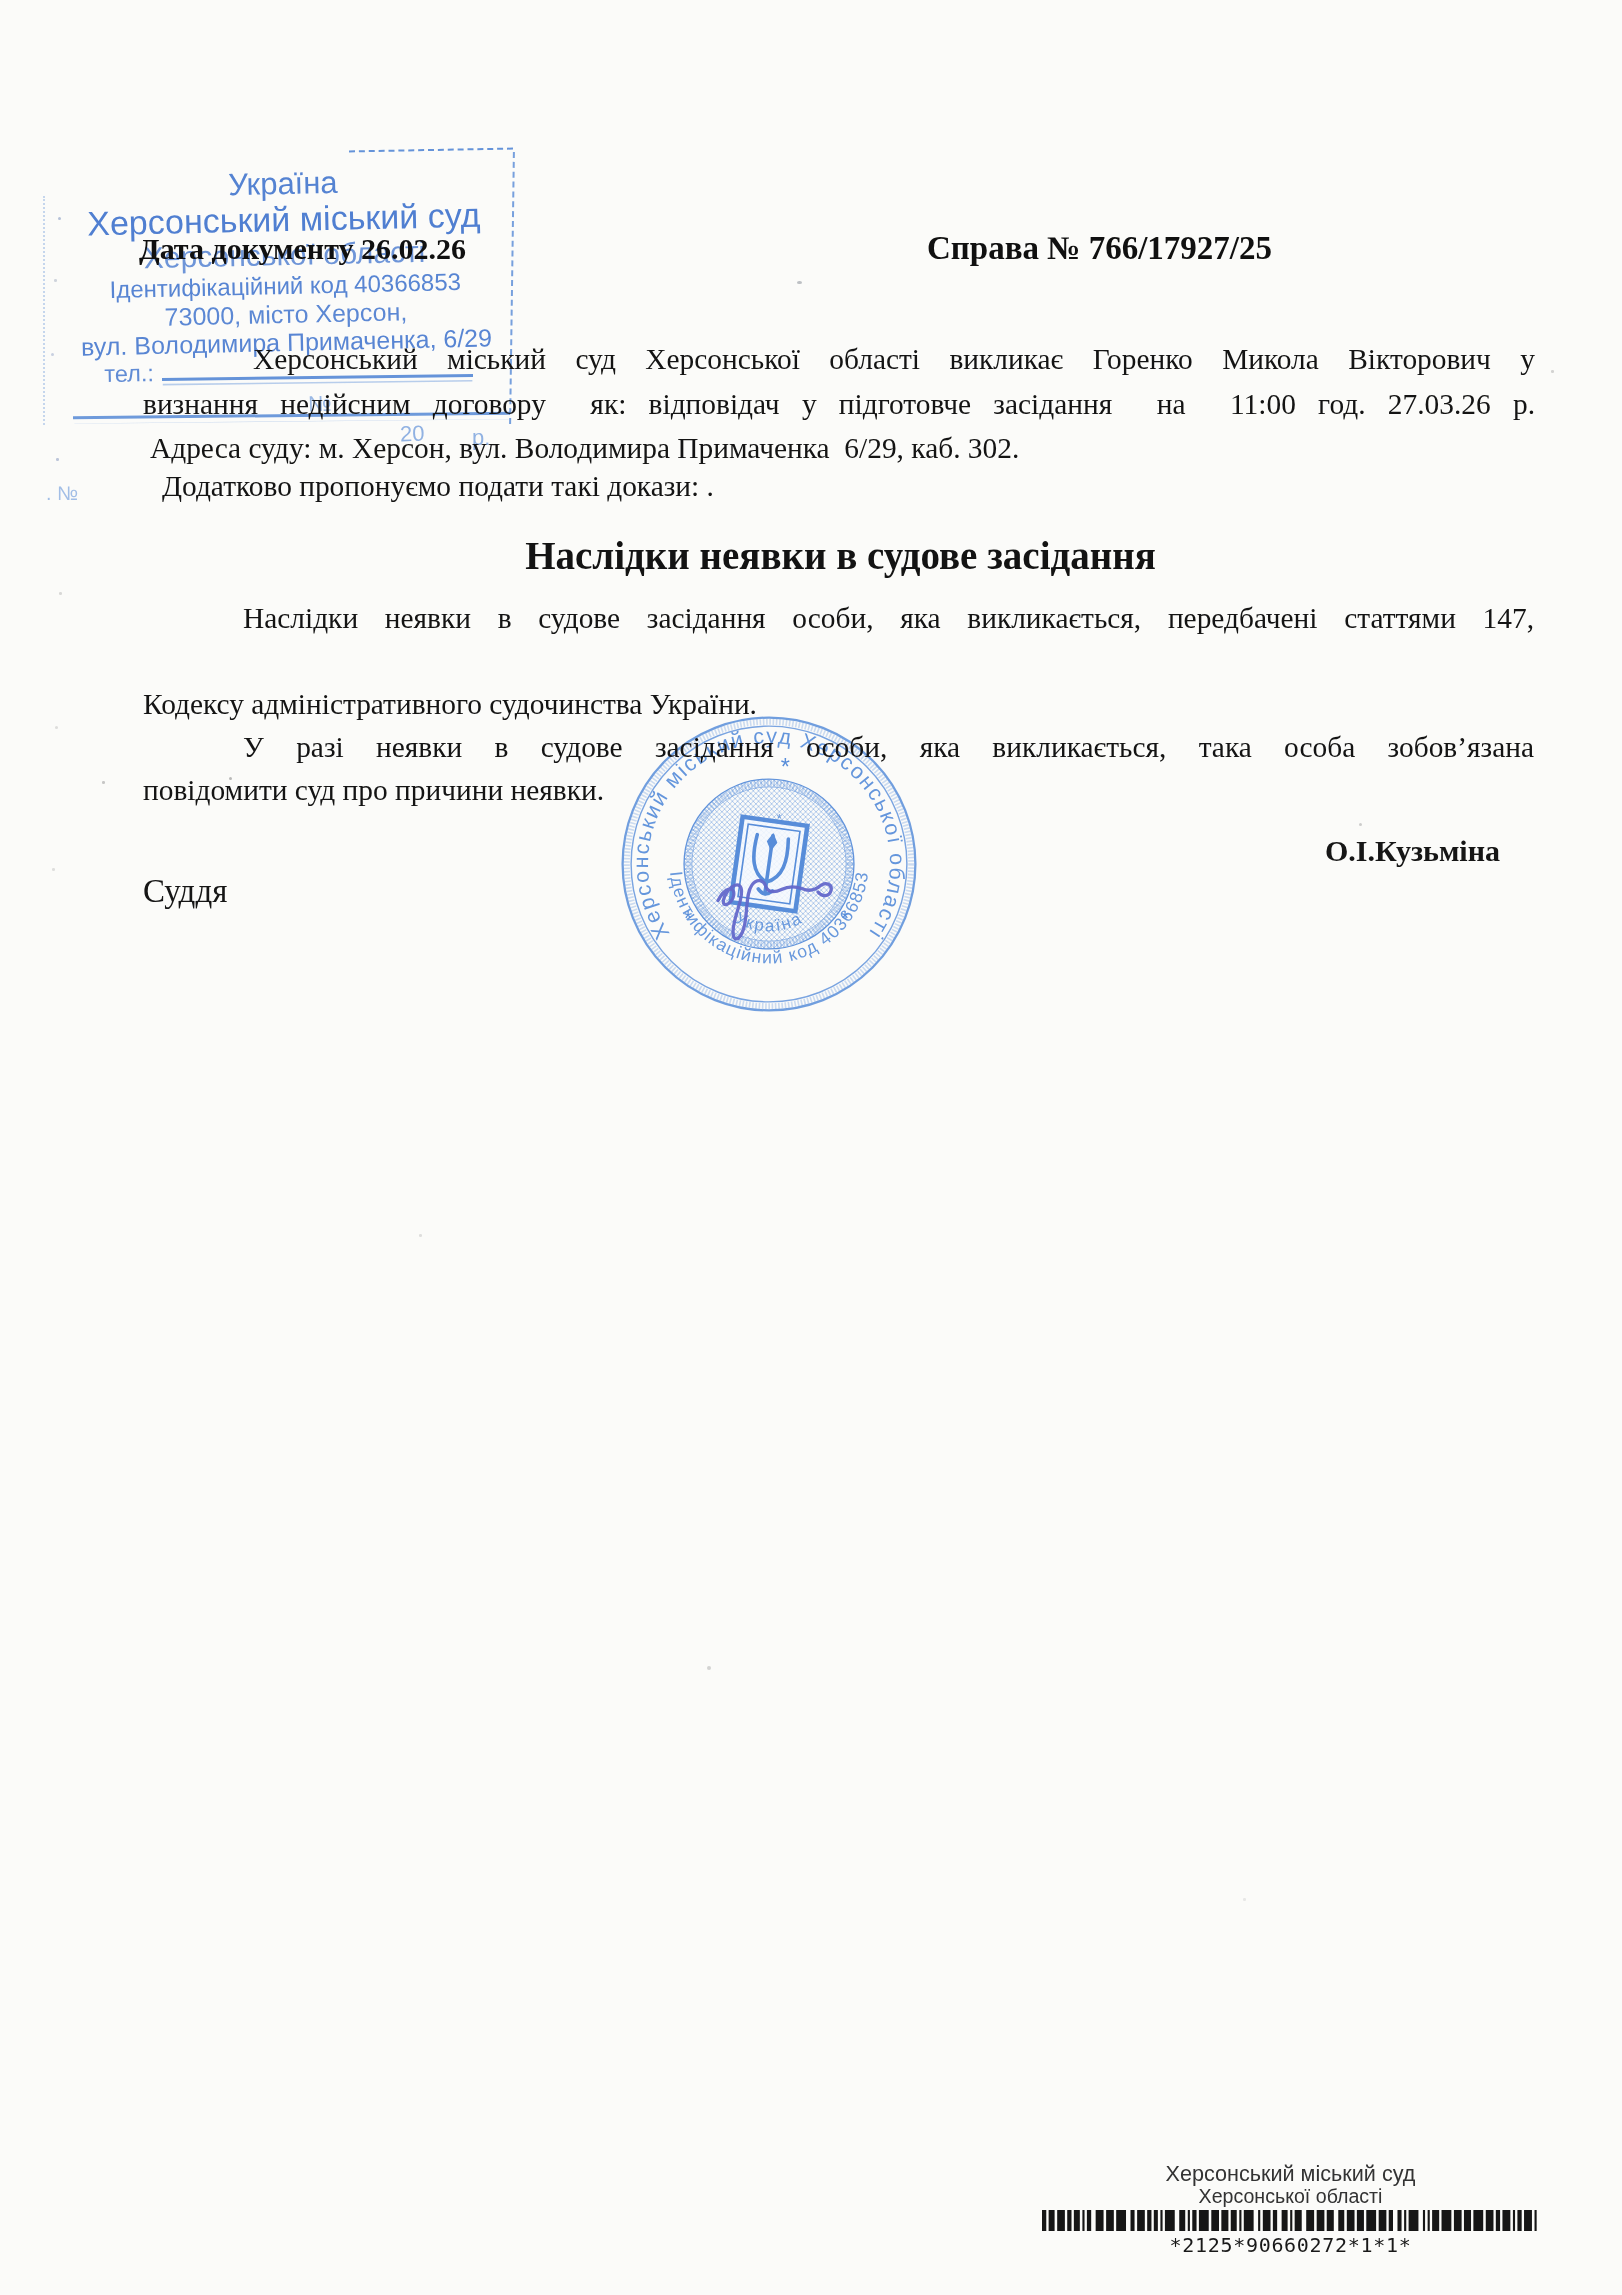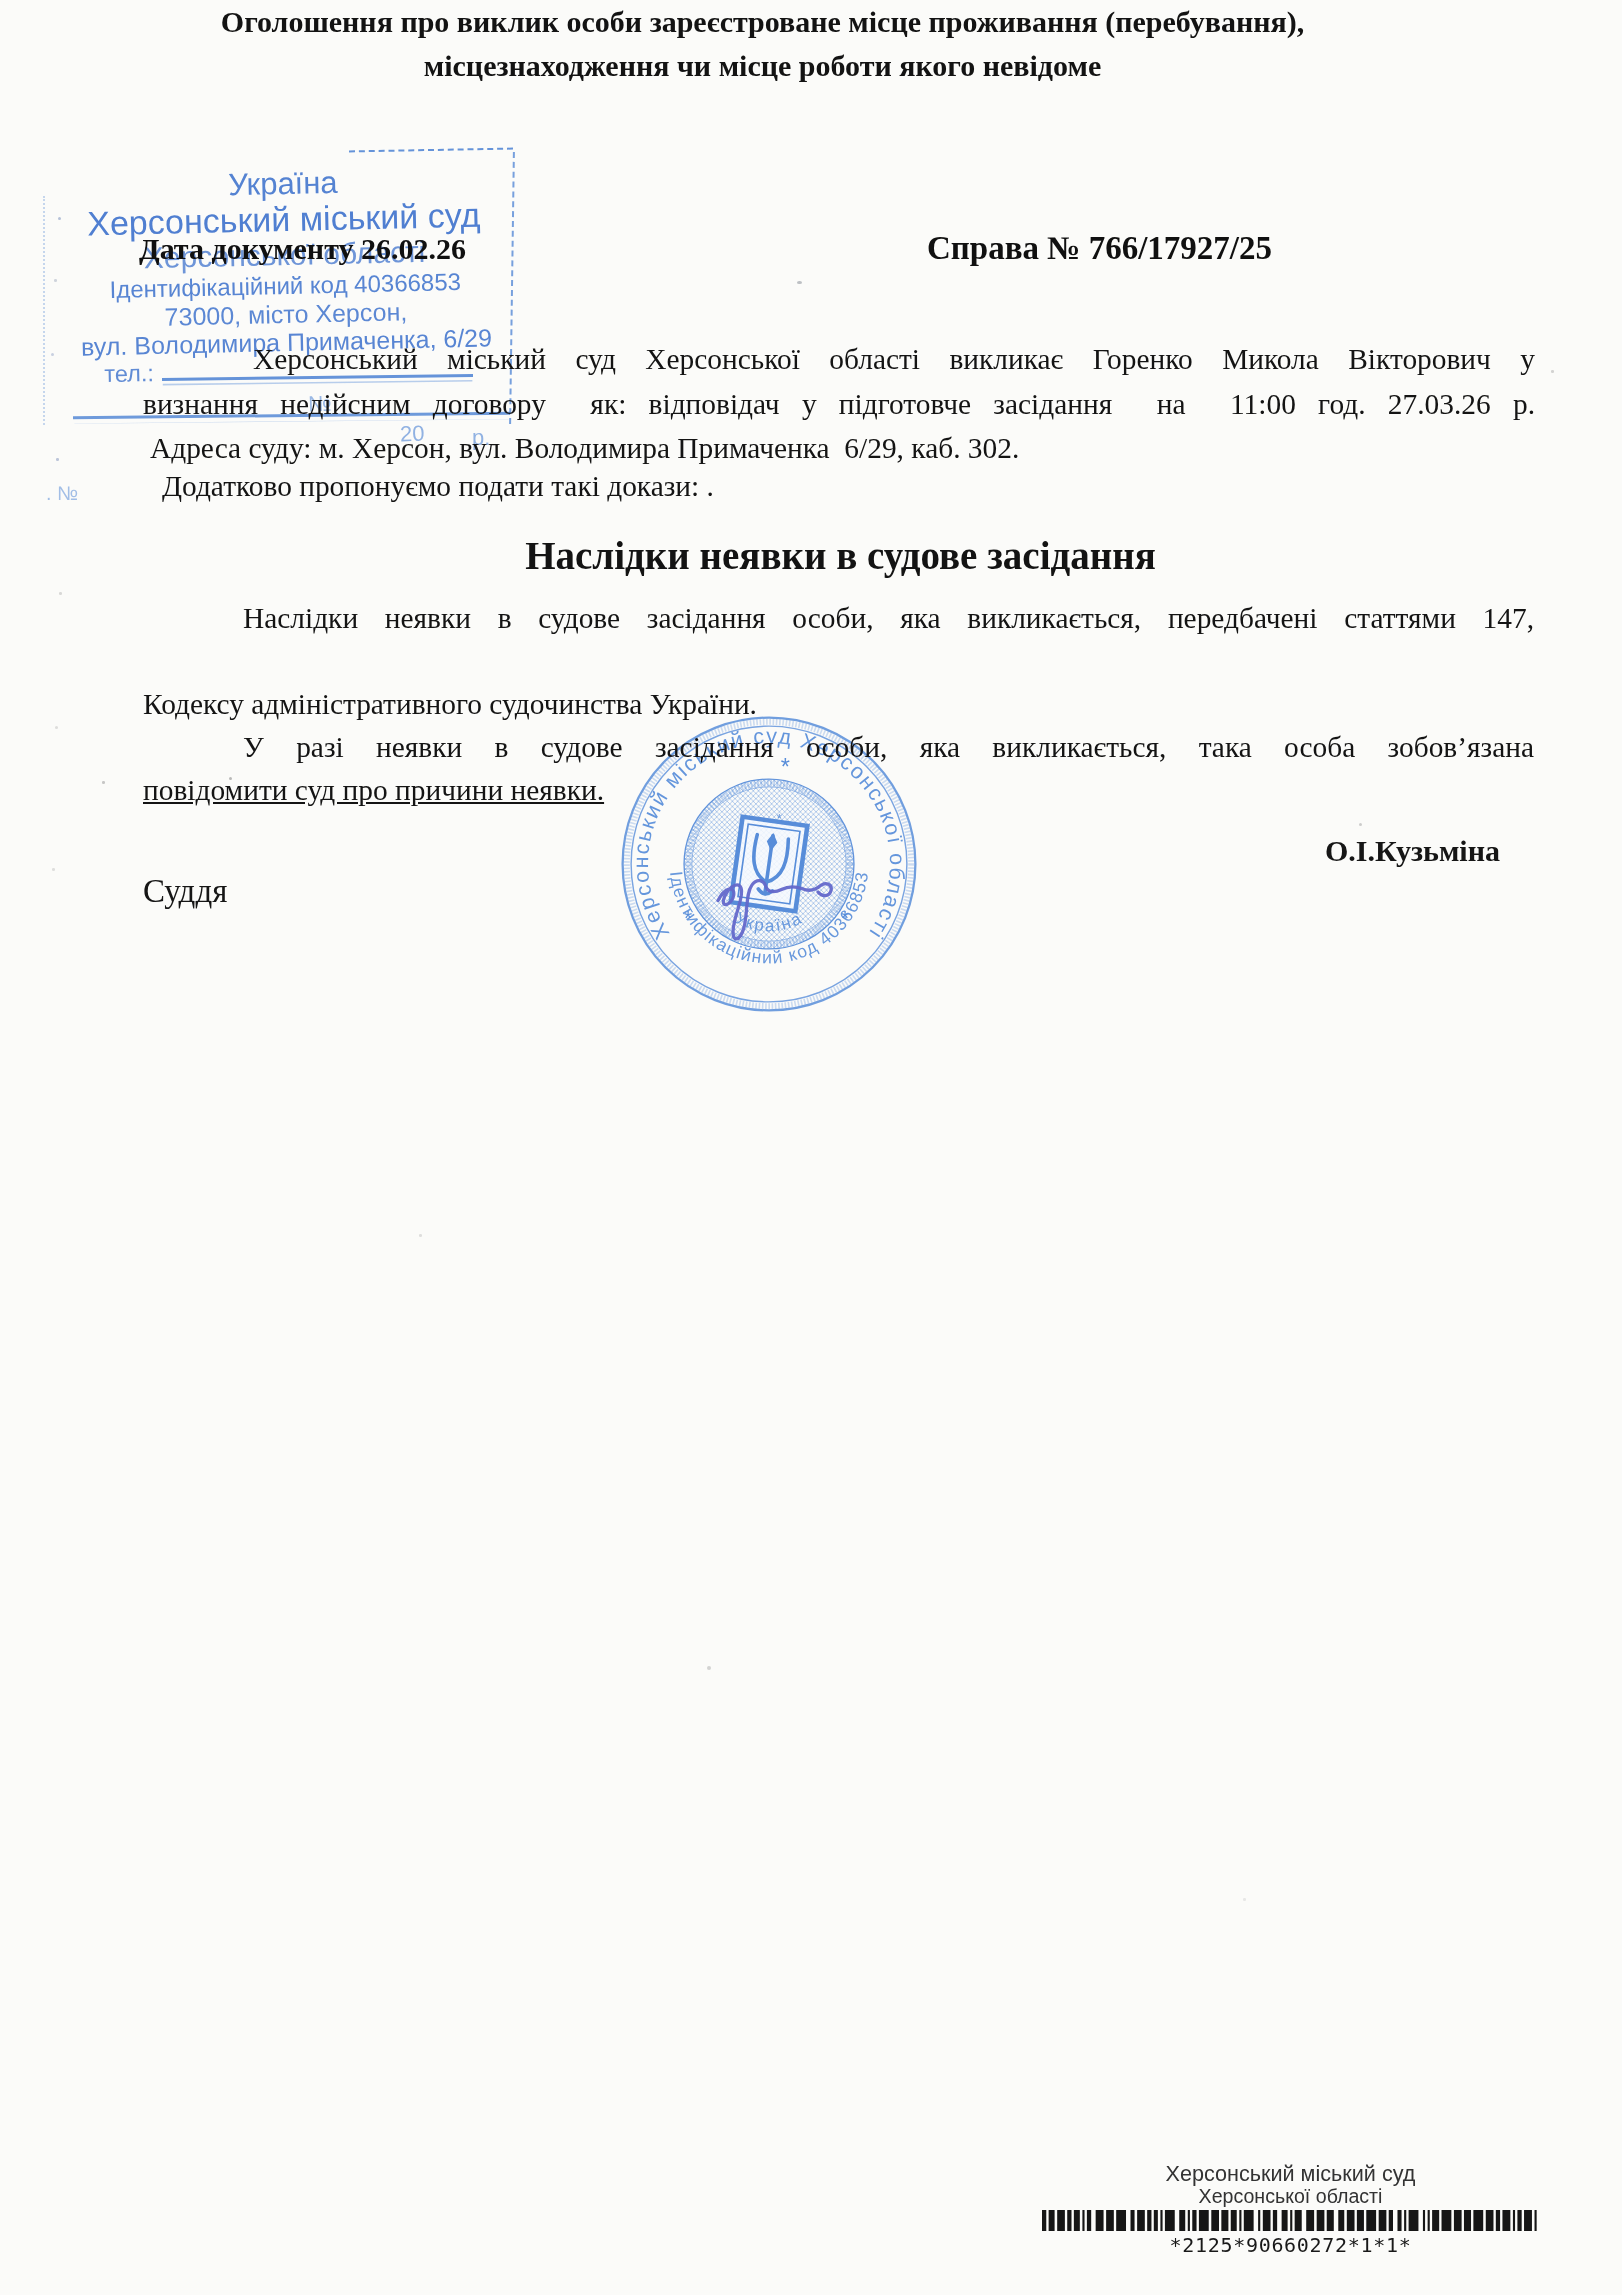--- a/index.html
+++ b/index.html
@@ -63,24 +63,20 @@
   .f-barcode{margin-top:3.3px;}
   .f-value{font-family:"DejaVu Sans Mono",monospace;font-size:20px;color:#191919;letter-spacing:0.7px;}
   
   .speck{position:absolute;border-radius:50%;}
 </style>
 </head>
 <body>
 
 <div class="page">
 
-  <div class="abs doc-title">
-    <div>Оголошення про виклик особи зареєстроване місце проживання (перебування),</div>
-    <div>місцезнаходження чи місце роботи якого невідоме</div>
-  </div>
 
   <div class="abs stamp-border-top"></div>
   <div class="abs stamp-border-right"></div>
   <div class="abs stamp-border-left"></div>
 
   <div class="abs corner-stamp">
     <div class="cs-country">Україна</div>
     <div class="cs-court">Херсонський міський суд</div>
     <div class="cs-region">Херсонської області</div>
     <div class="cs-id">Ідентифікаційний код 40366853</div>
@@ -102,21 +98,21 @@
   <div class="abs bline just" style="left:253px;top:342px;width:1282px;">Херсонський міський суд Херсонської області викликає Горенко Микола Вікторович у</div>
   <div class="abs bline just" style="left:143px;top:387px;width:1392px;">визнання недійсним договору  як: відповідач у підготовче засідання  на  11:00 год. 27.03.26 р.</div>
   <div class="abs bline" style="left:150px;top:431px;width:1440px;">Адреса суду: м. Херсон, вул. Володимира Примаченка  6/29, каб. 302.</div>
   <div class="abs bline" style="left:162px;top:469px;width:1440px;">Додатково пропонуємо подати такі докази: .</div>
 
   <div class="abs sec-heading">Наслідки неявки в судове засідання</div>
 
   <div class="abs bline just" style="left:243px;top:601px;width:1291px;">Наслідки неявки в судове засідання особи, яка викликається, передбачені статтями 147,</div>
   <div class="abs bline" style="left:143px;top:687px;width:1440px;">Кодексу адміністративного судочинства України.</div>
   <div class="abs bline just" style="left:243px;top:730px;width:1291px;">У разі неявки в судове засідання особи, яка викликається, така особа зобов’язана</div>
-  <div class="abs bline" style="left:143px;top:773px;width:1440px;text-decoration:underline;">повідомити суд про причини неявки.</div>
+  <div class="abs bline" style="left:143px;top:773px;width:1440px;">повідомити суд про причини неявки.</div>
 
   <div class="abs sig-label">Суддя</div>
   <div class="abs sig-name">О.І.Кузьміна</div>
 
   <svg class="abs seal" width="298" height="298" viewBox="0 0 456 456">
     <defs>
       <pattern id="xh" width="8" height="8" patternUnits="userSpaceOnUse">
         <path d="M0 0 L8 8 M8 0 L0 8" stroke="#6a9ade" stroke-width="1" fill="none" opacity="0.85"></path>
       </pattern>
       <path id="arcOuter" d="M 121.9 379.6 A 185 185 0 0 1 228 43 A 185 185 0 0 1 334.1 379.6" fill="none"></path>

